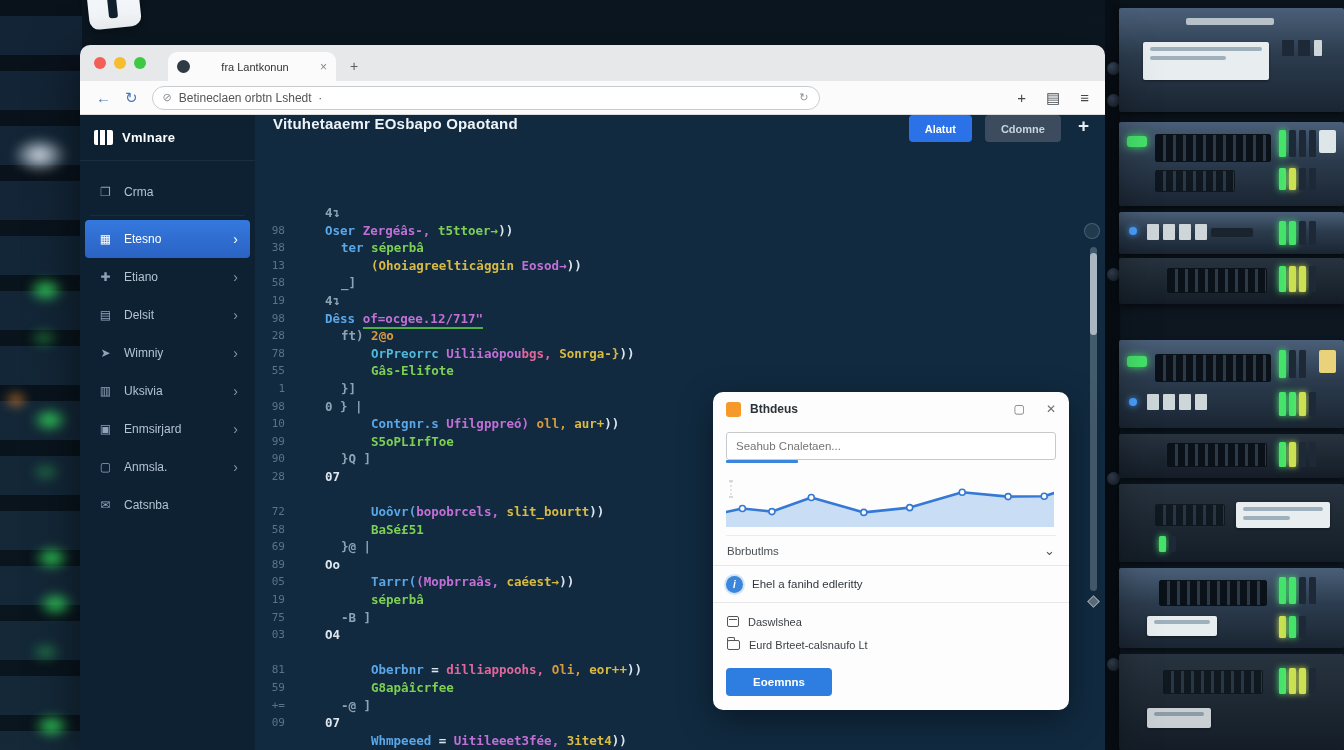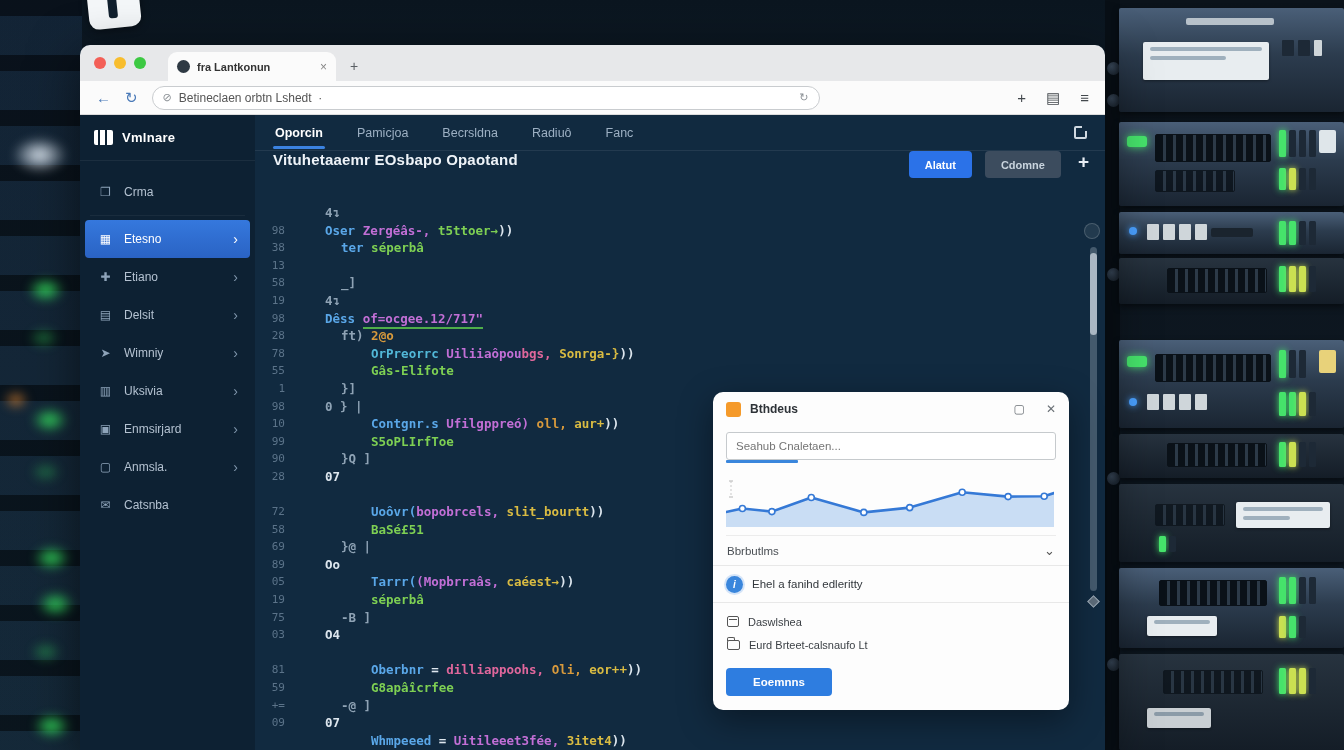--- a/index.html
+++ b/index.html
@@ -60,21 +60,21 @@
     border-radius:10px 10px 0 0; overflow:hidden; box-shadow:0 12px 50px rgba(0,0,0,.55);
     background:#112a40; }
   .tabstrip { height:36px; background:#e7e8ea; display:flex; align-items:flex-end; padding:0 0 0 14px; }
   .traffic { display:flex; gap:8px; align-items:center; height:36px; margin-right:22px; }
   .tl { width:12px; height:12px; border-radius:50%; }
   .tl.r{ background:#f35f57; } .tl.y{ background:#f8bd2e; } .tl.g{ background:#3dc943; }
   .tab { width:168px; height:29px; background:#fbfbfb; border-radius:9px 9px 0 0;
     display:flex; align-items:center; gap:7px; padding:0 9px; font-size:11px; color:#333; }
   .favicon { width:13px; height:13px; border-radius:50%; background:#2f3a44; flex:none;
     color:#fff; font-size:8px; display:flex; align-items:center; justify-content:center; }
-  .tab-title { flex:1; white-space:nowrap; overflow:hidden; font-weight:bold; }
+  .tab-title { flex:1; white-space:nowrap; overflow:hidden; font-weight:normal;text-align:center; }
   .tabclose { color:#888; font-size:12px; }
   .newtab-glyph { margin:0 0 7px 14px; color:#5a5f64; font-size:14px; }
   .toolbar { height:34px; background:#fbfbfb; display:flex; align-items:center; gap:14px;
     padding:0 16px; border-bottom:1px solid #dcdcdc; }
   .nav-ic { font-size:15px; color:#4a7ab8; }
   .addr { height:24px; width:668px; border:1px solid #c9cccf; border-radius:13px; background:#fff;
     display:flex; align-items:center; gap:7px; padding:0 10px; }
   .addr input { border:none; outline:none; flex:1; font-size:12px; color:#555; background:transparent;
     font-family:"Liberation Sans", sans-serif; }
   .addr .lock { color:#8a8f94; font-size:11px; }
@@ -393,28 +393,20 @@
               <span class="chev">›</span>
             </div>
             <div class="sb-item">
               <span class="ic">✉</span>
               <span>Catsnba</span>
             </div>
           </div>
       </aside>
 
       <main class="main">
-        <div class="navrow" id="navrow">
-            <span class="navtab active">Oporcin</span>
-            <span class="navtab">Pamicjoa</span>
-            <span class="navtab">Becrsldna</span>
-            <span class="navtab">Radiuô</span>
-            <span class="navtab">Fanc</span>
-            <span class="flagic"></span>
-          </div>
         <div class="titlerow">
           <span class="page-title">Vituhetaaemr EOsbapo Opaotand</span>
           <button class="btn primary">Alatut</button>
           <button class="btn secondary">Cdomne</button>
           <span class="add-glyph">+</span>
         </div>
         <div class="editor" id="editor">
             <div class="code-line">
               <span class="ln"></span>
               <span class="code i1"><span class="tok-pl">4↴</span></span>
@@ -422,20 +414,21 @@
             <div class="code-line">
               <span class="ln">98</span>
               <span class="code i1"><span class="tok-kw">Oser </span><span class="tok-id">Zergéâs-, </span><span class="tok-st">t5ttoer→</span><span class="tok-wh">))</span></span>
             </div>
             <div class="code-line">
               <span class="ln">38</span>
               <span class="code i2"><span class="tok-kw">ter </span><span class="tok-st">séperbâ</span></span>
             </div>
             <div class="code-line">
               <span class="ln">13</span>
+              <span class="code i3"><span class="tok-fn">(Ohoiagreelticäggin </span><span class="tok-id">Eosod→</span><span class="tok-wh">))</span></span>
             </div>
             <div class="code-line">
               <span class="ln">58</span>
               <span class="code i2"><span class="tok-pl">_]</span></span>
             </div>
             <div class="code-line">
               <span class="ln">19</span>
               <span class="code i1"><span class="tok-pl">4↴</span></span>
             </div>
             <div class="code-line">

